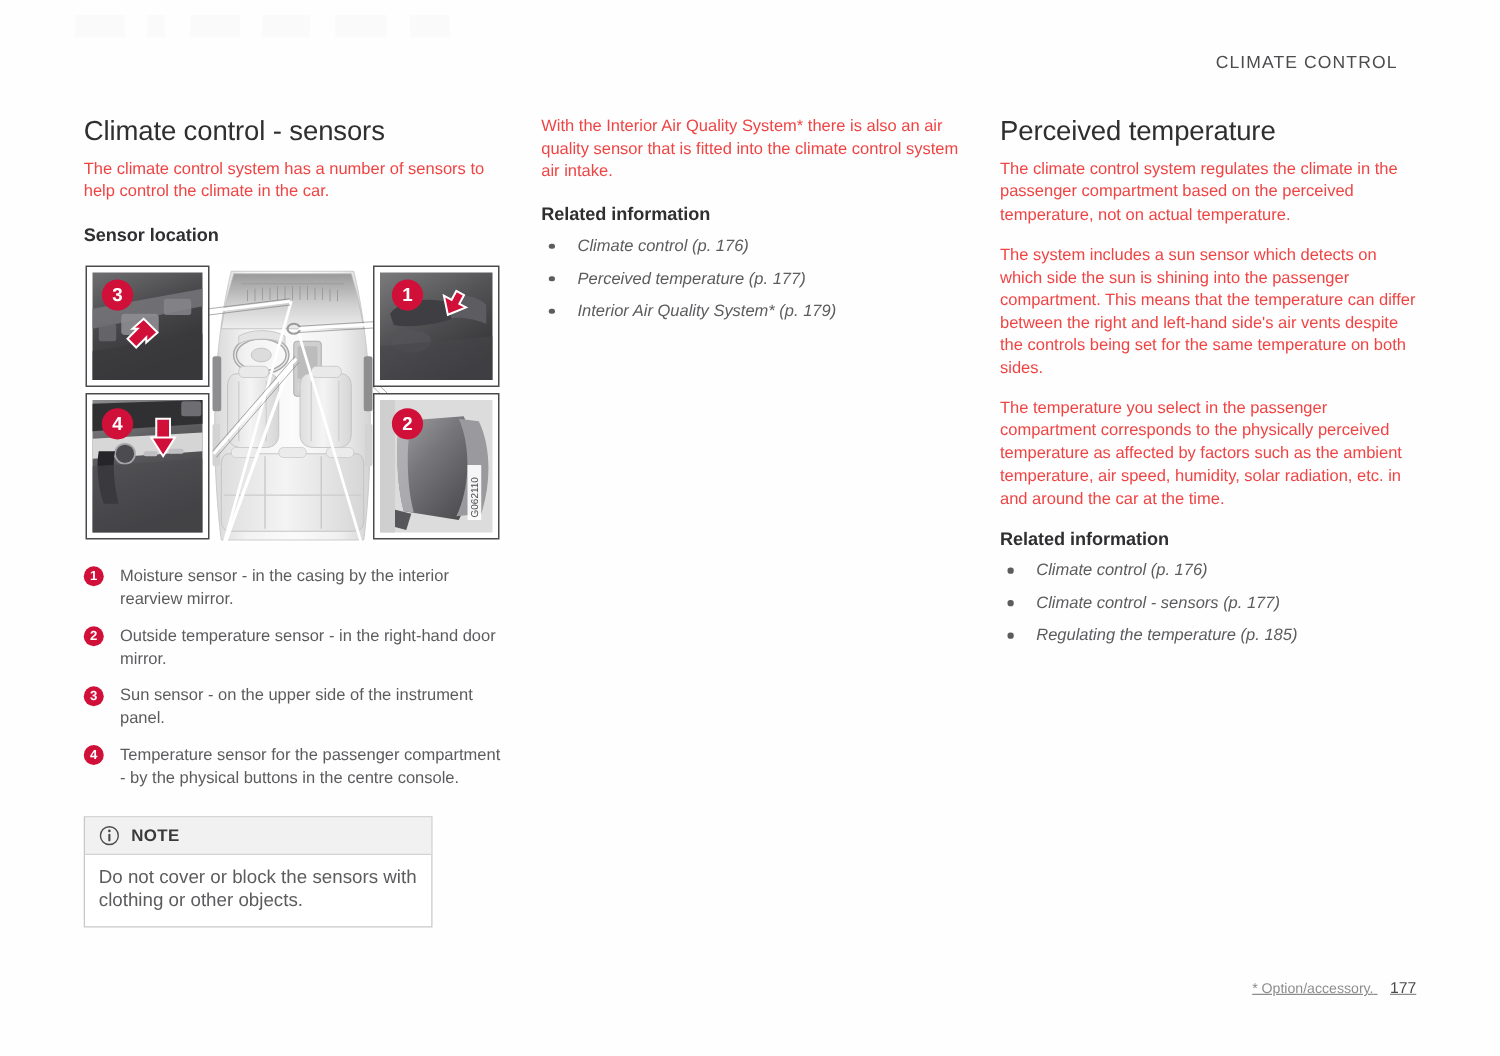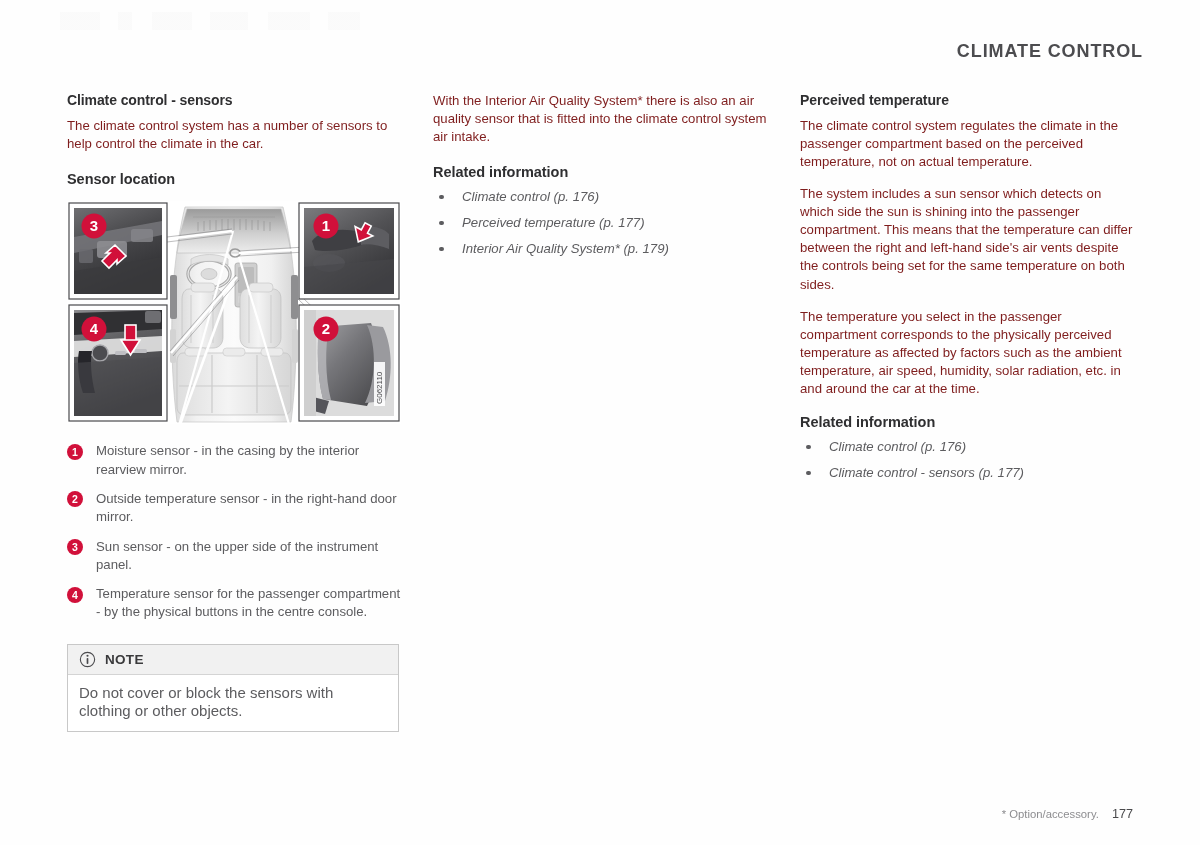--- a/index.html
+++ b/index.html
@@ -19,61 +19,61 @@
   .page {
     position: absolute;
     inset: 0;
     background: #fefefe;
   }
 
   
   .running-header {
     position: absolute;
     top: 41px;
-    right: 57px;
-    font-size: 18px;
+    right: 82px;
+    font-size: 14px;
     letter-spacing: 0.9px;
     color: #4c4c4f;
-    font-weight: 700;
+    font-weight: 400;
     white-space: nowrap;
   }
 
   
   .col {
     position: absolute;
     top: 92px;
     width: 334px;
   }
   .col-left   { left: 67px; }
   .col-mid    { left: 433px; }
   .col-right  { left: 800px; }
 
   h1.title {
-    font-size: 14px;
-    font-weight: bold;
+    font-size: 22px;
+    font-weight: normal;
     color: #2f2f31;
     margin: 0 0 8px 0;
     letter-spacing: -0.1px;
     line-height: 1.2;
   }
   h2.subhead {
     font-size: 14.5px;
     font-weight: bold;
     color: #2f2f31;
     margin: 22px 0 6px 0;
     letter-spacing: -0.05px;
     line-height: 1.2;
   }
   h2.subhead.tight { margin-top: 18px; }
 
   p.body {
     font-size: 13.2px;
     line-height: 18.1px;
     margin: 0 0 14px 0;
-    color: #7f1d1d;
+    color: #ef4444;
   }
 
   
   ul.rel {
     list-style: none;
     margin: 2px 0 0 0;
     padding: 0;
   }
   ul.rel li {
     position: relative;
@@ -132,21 +132,21 @@
     font-size: 10.5px;
     font-weight: bold;
     line-height: 16px;
     text-align: center;
     font-family: "Liberation Sans", sans-serif;
   }
 
   
   .note {
     margin-top: 22px;
-    width: 332px;
+    width: 279px;
     border: 1px solid #c8c8c8;
     background: #ffffff;
     box-sizing: border-box;
   }
   .note-head {
     display: flex;
     align-items: center;
     gap: 9px;
     background: #f1f1f1;
     border-bottom: 1px solid #d4d4d4;
@@ -167,24 +167,25 @@
     padding: 9px 11px 11px 11px;
     font-size: 15px;
     line-height: 18.2px;
     color: #5c5c5f;
   }
 
   
   .footer {
     position: absolute;
     right: 67px;
-    bottom: 24px;
+    bottom: 48px;
     font-size: 11.3px;
     color: #8d8d90;
     white-space: nowrap;
+    text-decoration: underline;
   }
   .footer .pageno {
     color: #4a4a4c;
     font-size: 12.6px;
     font-weight: 400;
     margin-left: 10px;
   }
 
   
   .ghost {
@@ -487,20 +488,23 @@
 
     <h2 class="subhead" style="margin-top:16px;">Related information</h2>
 
     <ul class="rel">
       <li>
         <span>Climate control (p. 176)</span>
       </li>
       <li>
         <span>Climate control - sensors (p. 177)</span>
       </li>
+      <li>
+        <span>Regulating the temperature (p. 185)</span>
+      </li>
     </ul>
   </div>
 
   <div class="footer">
     <span>* Option/accessory.</span>
     <span class="pageno">177</span>
   </div>
 
 </div>
 

